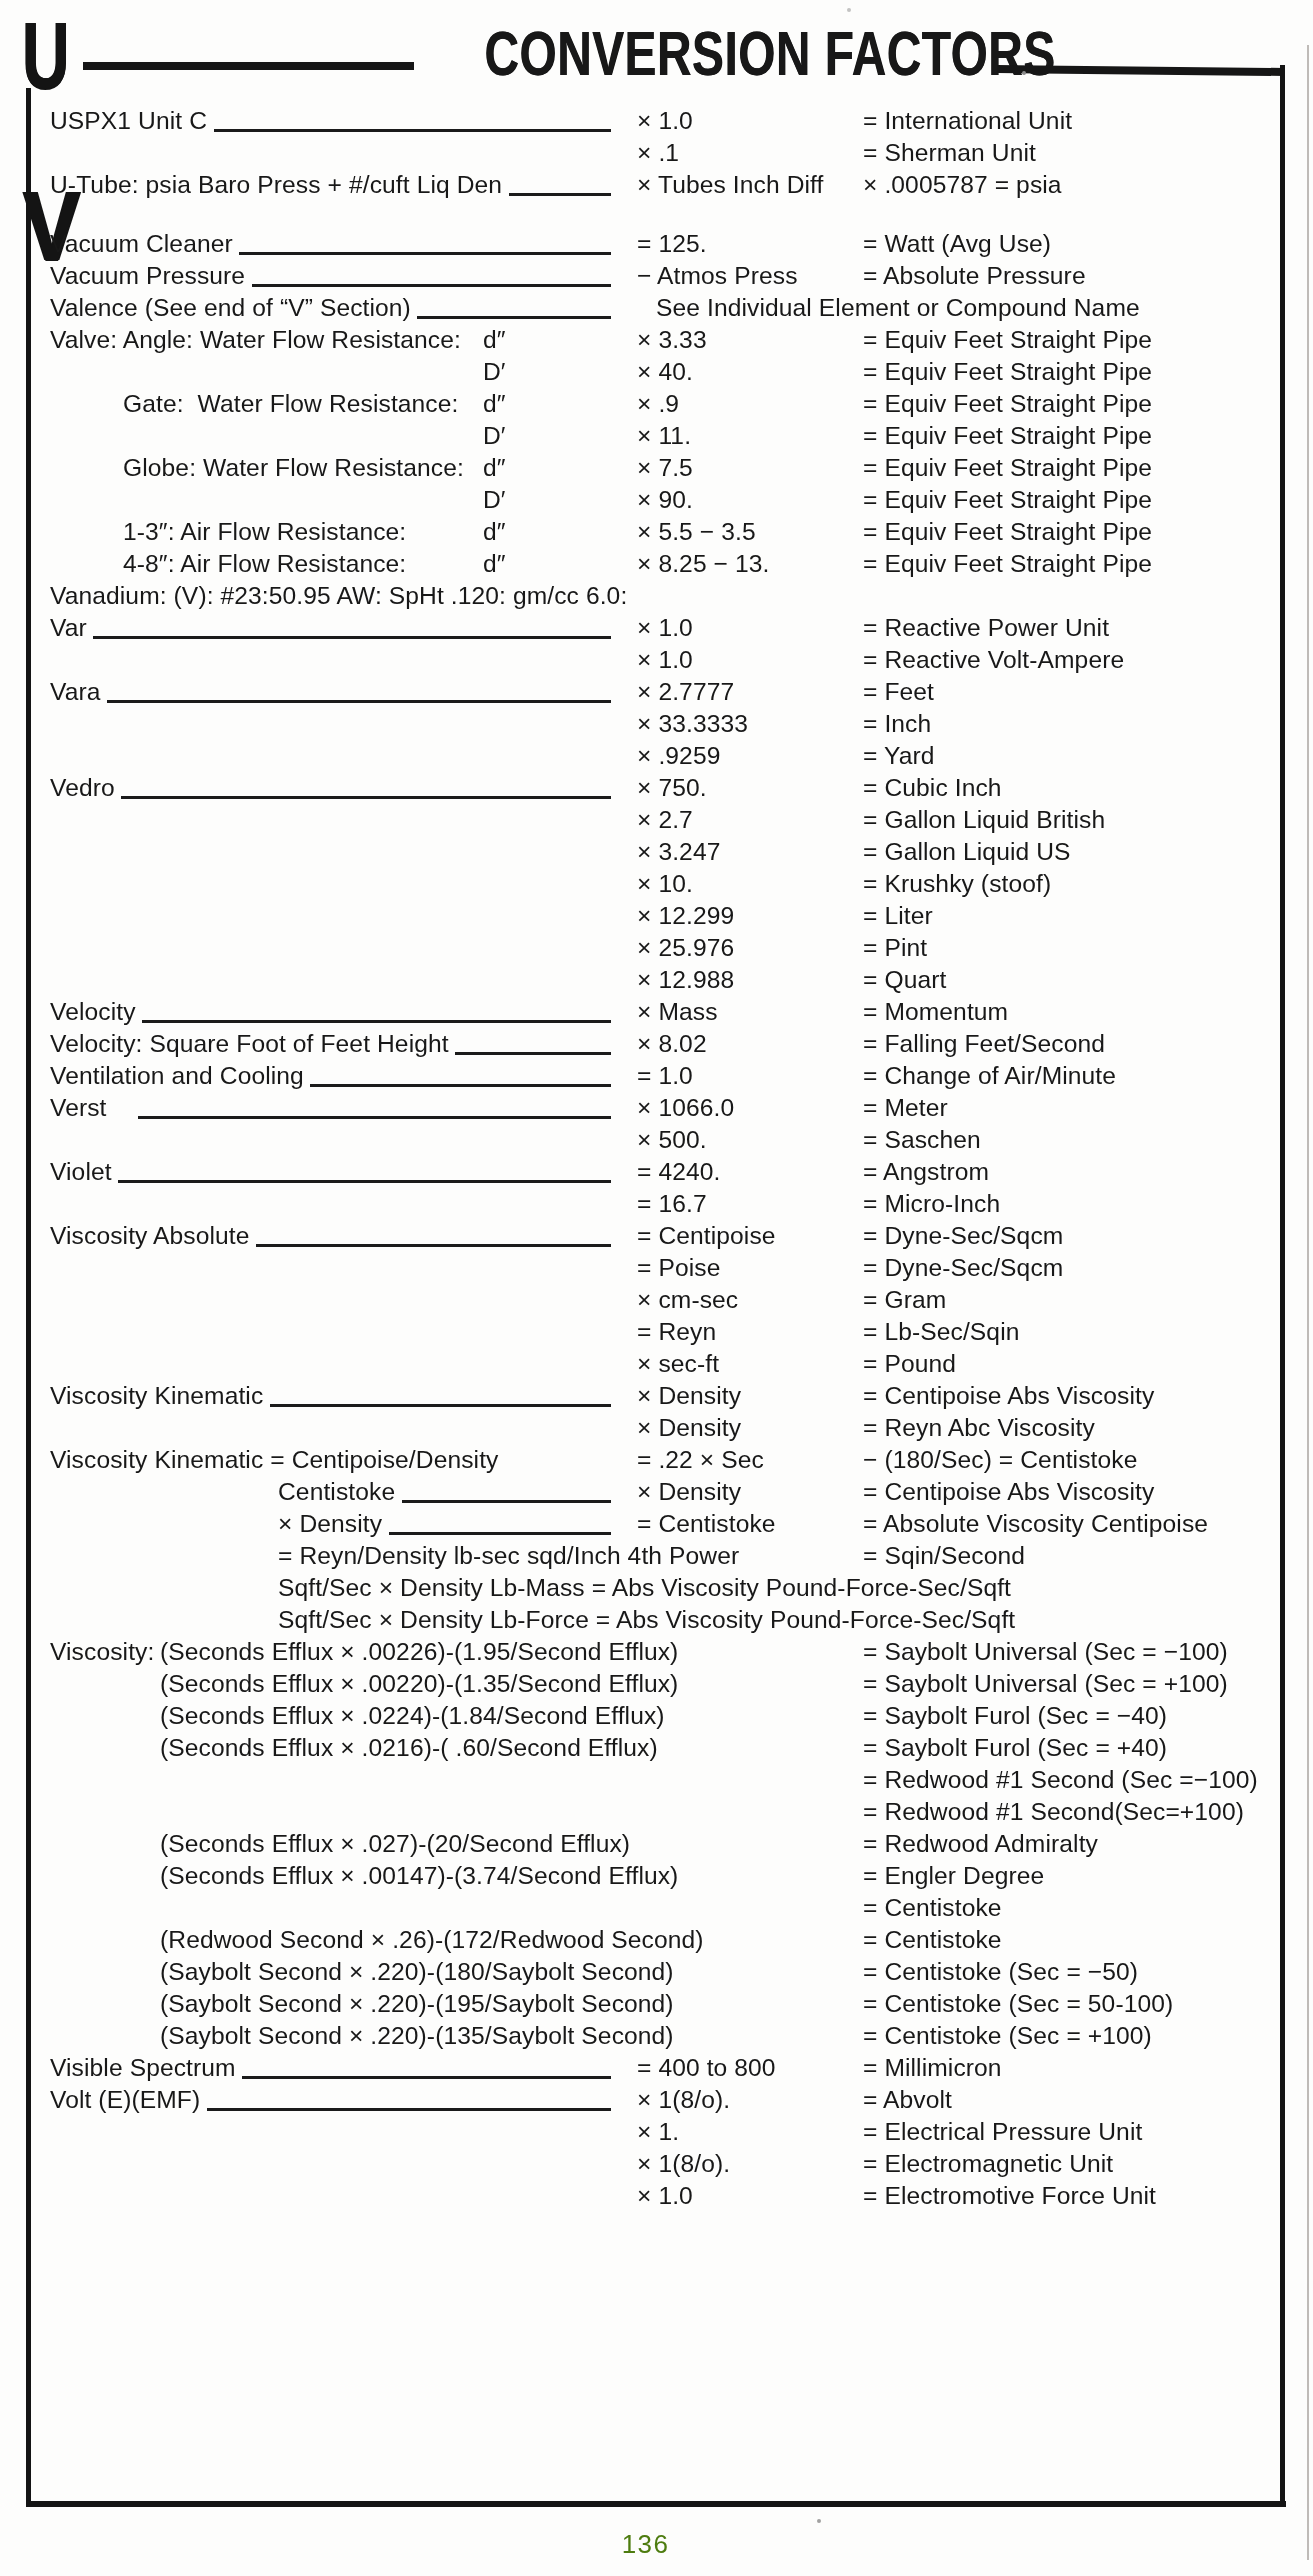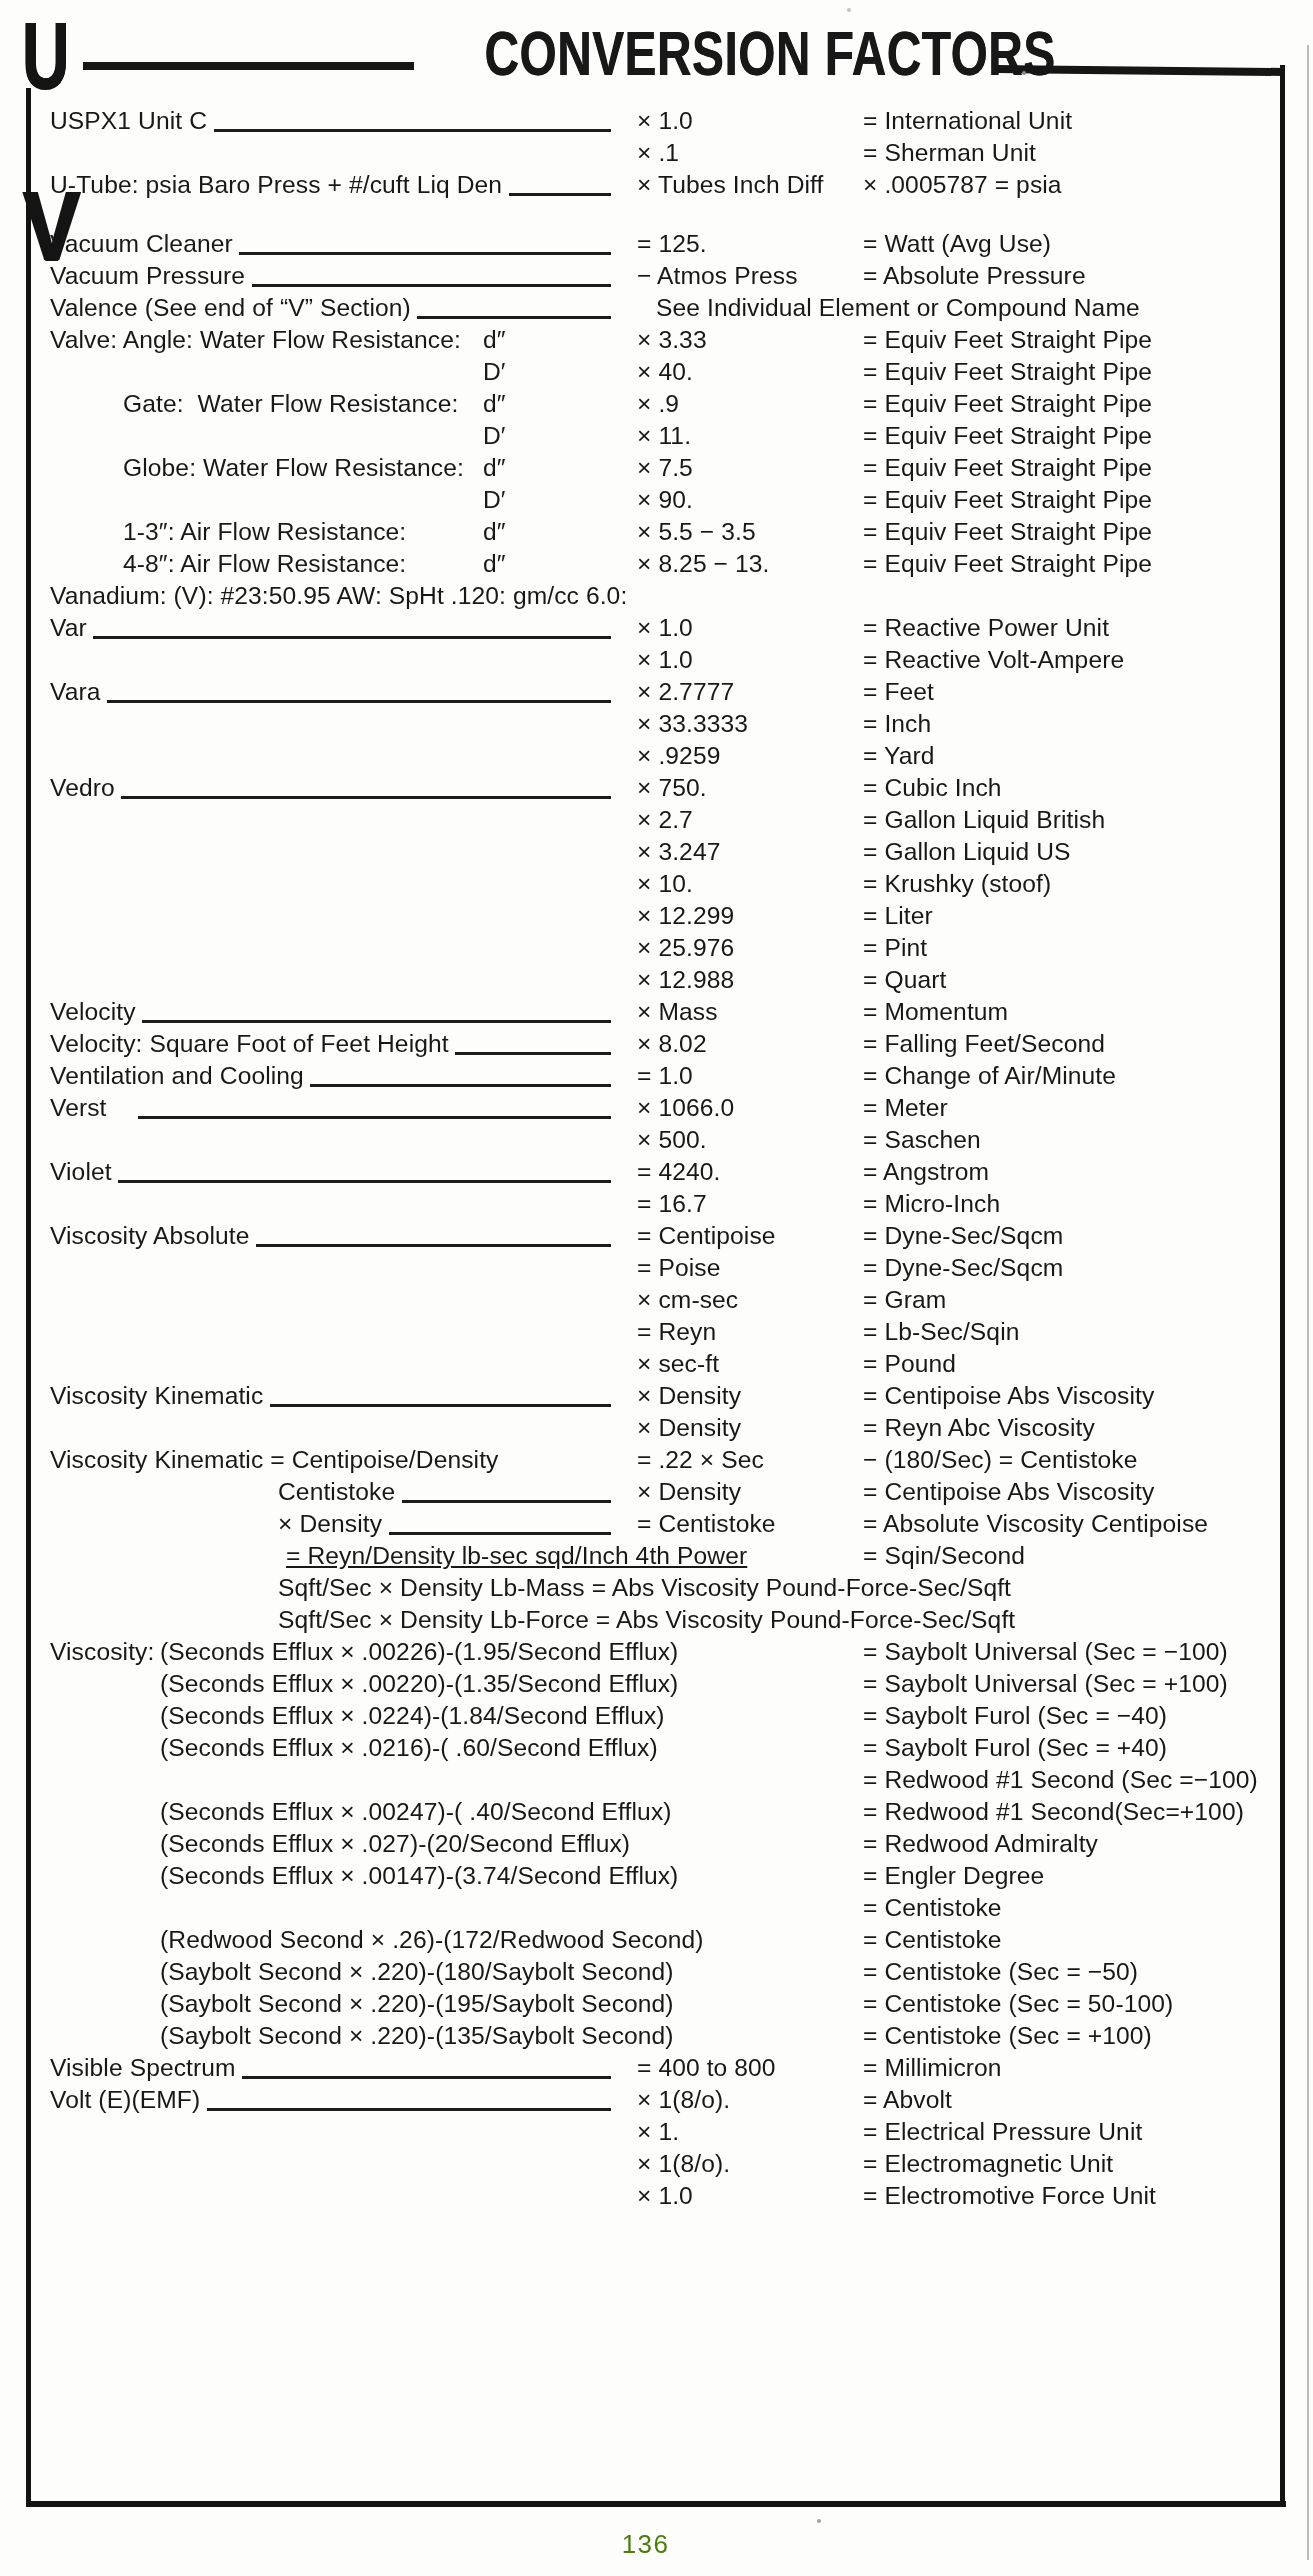--- a/index.html
+++ b/index.html
@@ -309,21 +309,21 @@
       </div>
       <div class="row">
         <div class="lwrap" style="left: 278px; width: 336px;">
           <span class="lbl">× Density</span>
           <span class="fill"></span>
         </div>
         <span class="abs lbl" style="left: 637px;">= Centistoke</span>
         <span class="abs lbl" style="left: 863px;">= Absolute Viscosity Centipoise</span>
       </div>
       <div class="row">
-        <span class="abs lbl" style="left: 286px; text-decoration: underline;">= Reyn/Density lb-sec sqd/Inch 4th Power</span>
+        <span class="abs lbl" style="left: 278px;">= Reyn/Density lb-sec sqd/Inch 4th Power</span>
         <span class="abs lbl" style="left: 863px;">= Sqin/Second</span>
       </div>
       <div class="row">
         <span class="abs lbl" style="left: 278px;">Sqft/Sec × Density Lb-Mass = Abs Viscosity Pound-Force-Sec/Sqft</span>
       </div>
       <div class="row">
         <span class="abs lbl" style="left: 278px;">Sqft/Sec × Density Lb-Force = Abs Viscosity Pound-Force-Sec/Sqft</span>
       </div>
       <div class="row">
         <span class="abs lbl" style="left: 50px;">Viscosity:</span>
@@ -339,21 +339,20 @@
         <span class="abs lbl" style="left: 863px;">= Saybolt Furol (Sec = −40)</span>
       </div>
       <div class="row">
         <span class="abs lbl" style="left: 160px;">(Seconds Efflux × .0216)-( .60/Second Efflux)</span>
         <span class="abs lbl" style="left: 863px;">= Saybolt Furol (Sec = +40)</span>
       </div>
       <div class="row">
         <span class="abs lbl" style="left: 863px;">= Redwood #1 Second (Sec =−100)</span>
       </div>
       <div class="row">
-        <span class="abs lbl" style="left: 160px;">(Seconds Efflux × .00247)-( .40/Second Efflux)</span>
         <span class="abs lbl" style="left: 863px;">= Redwood #1 Second(Sec=+100)</span>
       </div>
       <div class="row">
         <span class="abs lbl" style="left: 160px;">(Seconds Efflux × .027)-(20/Second Efflux)</span>
         <span class="abs lbl" style="left: 863px;">= Redwood Admiralty</span>
       </div>
       <div class="row">
         <span class="abs lbl" style="left: 160px;">(Seconds Efflux × .00147)-(3.74/Second Efflux)</span>
         <span class="abs lbl" style="left: 863px;">= Engler Degree</span>
       </div>

